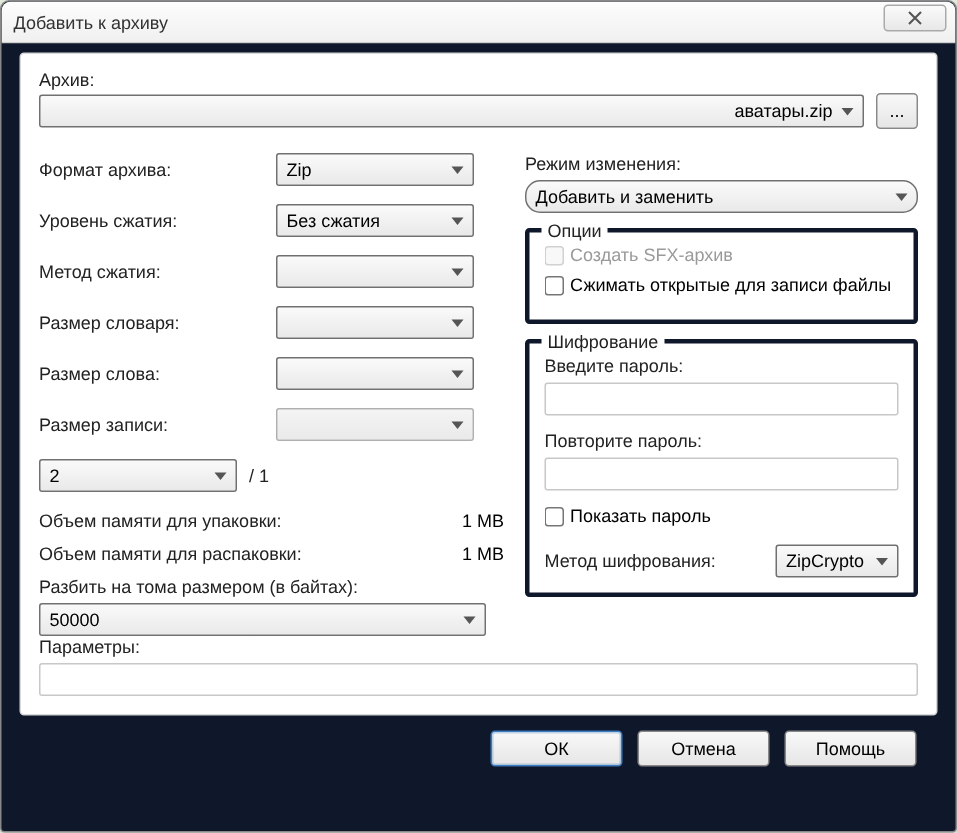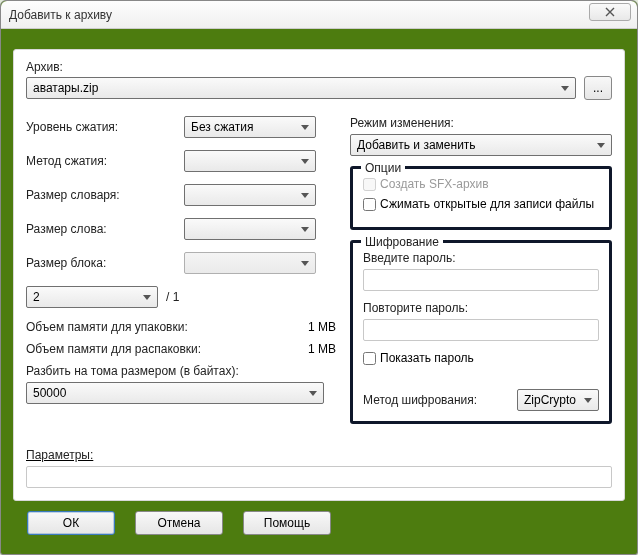--- a/index.html
+++ b/index.html
@@ -1,68 +1,68 @@
 <!DOCTYPE html>
 <html><head>
 <meta charset="utf-8">
 <style>
   * { box-sizing: border-box; font-family: "Segoe UI", Tahoma, sans-serif; font-size: 12px; }
   body { margin: 0; background: #e8f0e0; padding: 0; }
-  .window { width: 638px; height: 555px; background: #4d7c0f; border: 1px solid #888; border-radius: 6px 6px 3px 3px; box-shadow: 0 2px 6px rgba(0,0,0,0.2); position: relative; }
+  .window { width: 638px; height: 555px; background: #0f172a; border: 1px solid #888; border-radius: 6px 6px 3px 3px; box-shadow: 0 2px 6px rgba(0,0,0,0.2); position: relative; }
   .titlebar { height: 28px; background: linear-gradient(#fdfdfd,#f0f0f0); border-bottom: 1px solid #ccc; border-radius: 6px 6px 0 0; display:flex; align-items:center; padding: 0 8px; position:relative; }
   .titlebar .title { color:#333; }
   .close-btn { position:absolute; right:6px; top:2px; width:42px; height:18px; border:1px solid #aaa; border-radius:3px; background:linear-gradient(#fafafa,#e8e8e8); display:flex; align-items:center; justify-content:center; color:#555; font-size:11px; cursor:default; }
-  .content { padding: 20px 12px 6px 12px; }
+  .content { padding: 6px 12px 6px 12px; }
   .panel { border:1px solid #d8d8d8; border-radius:3px; padding:10px 12px 12px 12px; background:#fff; }
   .label { color:#222; }
   .combo, .textinput {
     height:22px; border:1px solid #707070; border-radius:2px;
     background:linear-gradient(#fafafa,#e9e9e9); padding:2px 20px 2px 6px;
     position:relative; display:flex; align-items:center; color:#000;
   }
   .combo.disabled { background:linear-gradient(#f4f4f4,#eaeaea); color:#888; border-color:#b0b0b0; }
   .combo::after {
     content:""; position:absolute; right:6px; top:50%; margin-top:-2px;
     border-left:4px solid transparent; border-right:4px solid transparent; border-top:5px solid #555;
   }
   .flatinput { height:22px; border:1px solid #c8c8c8; border-radius:2px; background:#fff; padding:2px 6px; display:flex; align-items:center; }
   .archive-row { display:flex; align-items:center; gap:8px; margin-top:2px; }
-  .archive-field { flex:1; }
+  .archive-field { flex:1;justify-content:flex-end; }
   .browse-btn { width:28px; height:24px; border:1px solid #888; border-radius:3px; background:linear-gradient(#f8f8f8,#e6e6e6); display:flex; align-items:center; justify-content:center; cursor:default; }
   .two-col { display:flex; gap:14px; margin-top:16px; }
   .left-col { width:310px; }
   .right-col { flex:1; }
   .form-row { display:flex; align-items:center; margin-bottom:12px; }
   .form-row .label { width:158px; }
   .form-row .combo, .form-row .textinput { width:132px; }
   .threads-row .suffix { margin-left:8px; color:#222; }
   .mem-row { display:flex; margin-bottom:8px;align-items:flex-end; }
   .mem-row .label { width:250px; }
   .mem-row .val { width:60px; text-align:right; }
   .split-label { margin-bottom:4px; }
   .split-combo { width:298px !important; }
   .group { border:3px solid #0f172a; border-radius:3px; padding:8px 10px 10px 10px; margin-bottom:10px; position:relative; }
   .group-title { position:absolute; top:-8px; left:8px; background:#fff; padding:0 4px; color:#222; }
   .chk { display:flex; align-items:center; margin-bottom:6px; gap:4px; }
   .chk input { width:13px; height:13px; margin:0; accent-color:#3a7abd; }
   .chk.disabled { color:#9a9a9a; }
   .pw-label { margin-bottom:4px; color:#222; }
   .pw-input { width:100%; margin-bottom:10px; }
-  .enc-row { display:flex; align-items:center; gap:20px; margin-top:24px; }
+  .enc-row { display:flex; align-items:center; gap:20px; margin-top:12px; }
   .enc-row .label { flex:1; }
   .enc-row .combo { width:82px; }
-  .param-row { margin-top:14px;text-decoration:underline; }
+  .param-row { margin-top:0; }
   .param-label { margin-bottom:4px; }
   .param-input { width:100%; }
-  .btnbar { display:flex; gap:20px; padding:10px 14px 0 14px; }
+  .btnbar { display:flex; justify-content:flex-end; gap:10px; padding:10px 14px 0 14px; }
   .btn { width:88px; height:24px; border:1px solid #888; border-radius:3px; background:linear-gradient(#f8f8f8,#e6e6e6); display:flex; align-items:center; justify-content:center; cursor:default; color:#000; }
   .btn.default { border:1px solid #3a7abd; box-shadow:0 0 0 1px rgba(58,122,189,0.3) inset; }
   .mode-row { margin-bottom:10px; }
   .mode-label { margin-bottom:4px; }
-  .mode-combo { width:100%; }
+  .mode-combo { width:100%;border-radius:10px; }
 </style>
 </head>
 <body>
 
 <div class="window">
   <div class="titlebar">
     <span class="title">Добавить к архиву</span>
     <div class="close-btn">
       <svg width="14" height="10" viewBox="0 0 14 10">
           <path d="M3 1 L11 9 M11 1 L3 9" stroke="#555" stroke-width="1.4" fill="none"></path>
@@ -80,20 +80,26 @@
         </div>
         <div class="browse-btn">
           <span>...</span>
         </div>
       </div>
 
       <div class="two-col">
 
         <div class="left-col">
 
+          <div class="form-row">
+            <div class="label">Формат архива:</div>
+            <div class="combo">
+              <span>Zip</span>
+            </div>
+          </div>
 
           <div class="form-row">
             <div class="label">Уровень сжатия:</div>
             <div class="combo">
               <span>Без сжатия</span>
             </div>
           </div>
 
           <div class="form-row">
             <div class="label">Метод сжатия:</div>
@@ -110,21 +116,21 @@
           </div>
 
           <div class="form-row">
             <div class="label">Размер слова:</div>
             <div class="combo">
               <span></span>
             </div>
           </div>
 
           <div class="form-row">
-            <div class="label">Размер блока:</div>
+            <div class="label">Размер записи:</div>
             <div class="combo disabled">
               <span></span>
             </div>
           </div>
 
           <div class="form-row threads-row">
             <div class="combo">
               <span>2</span>
             </div>
             <span class="suffix">/ 1</span>

